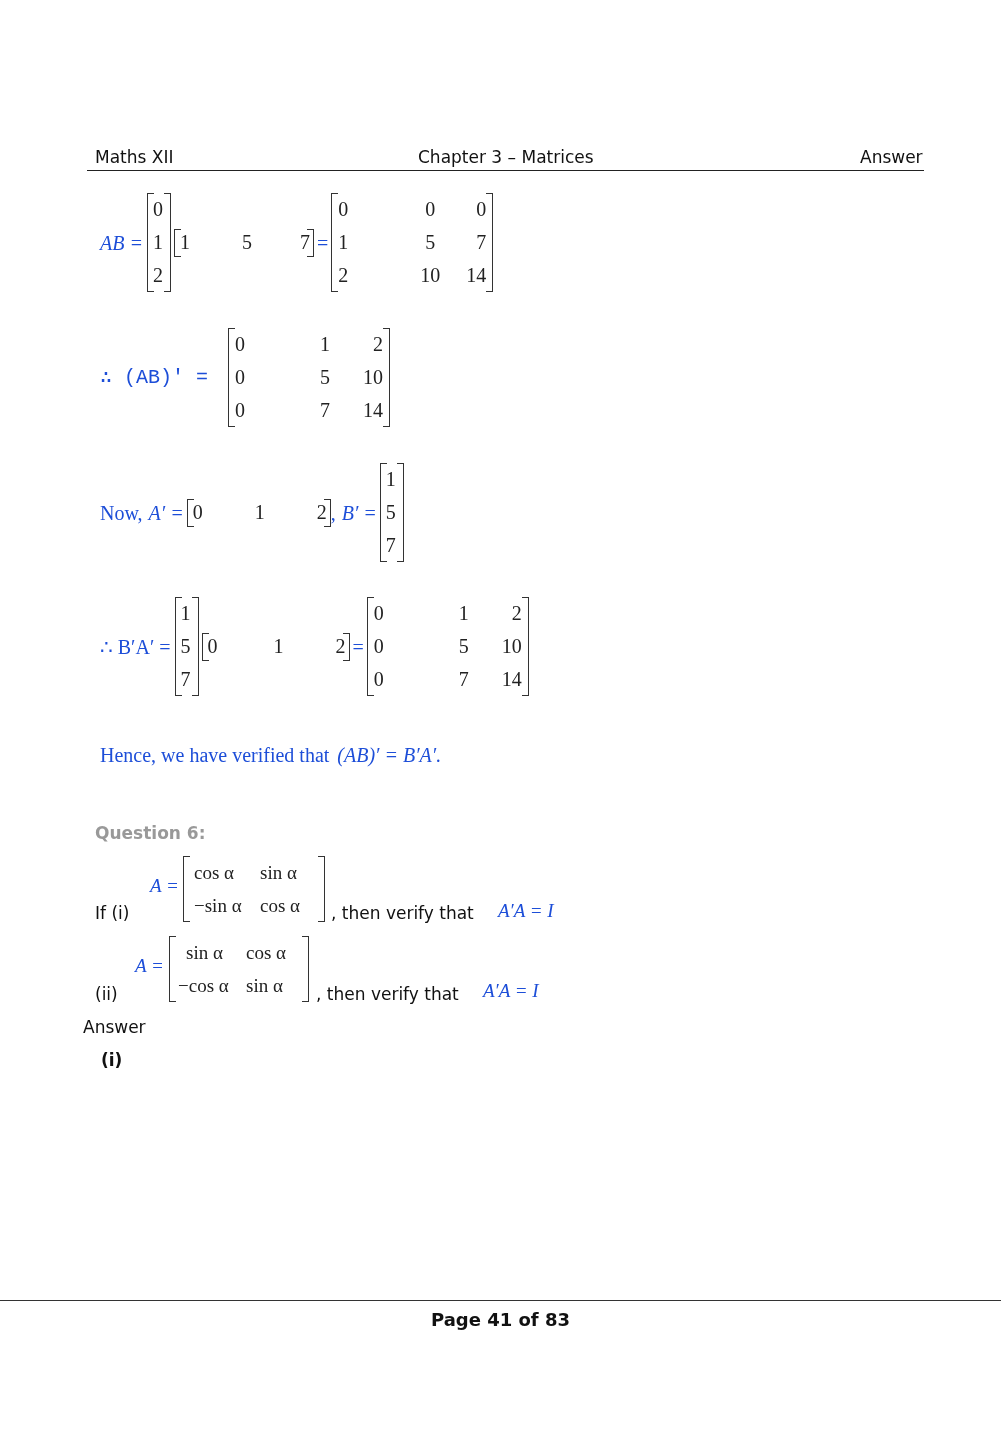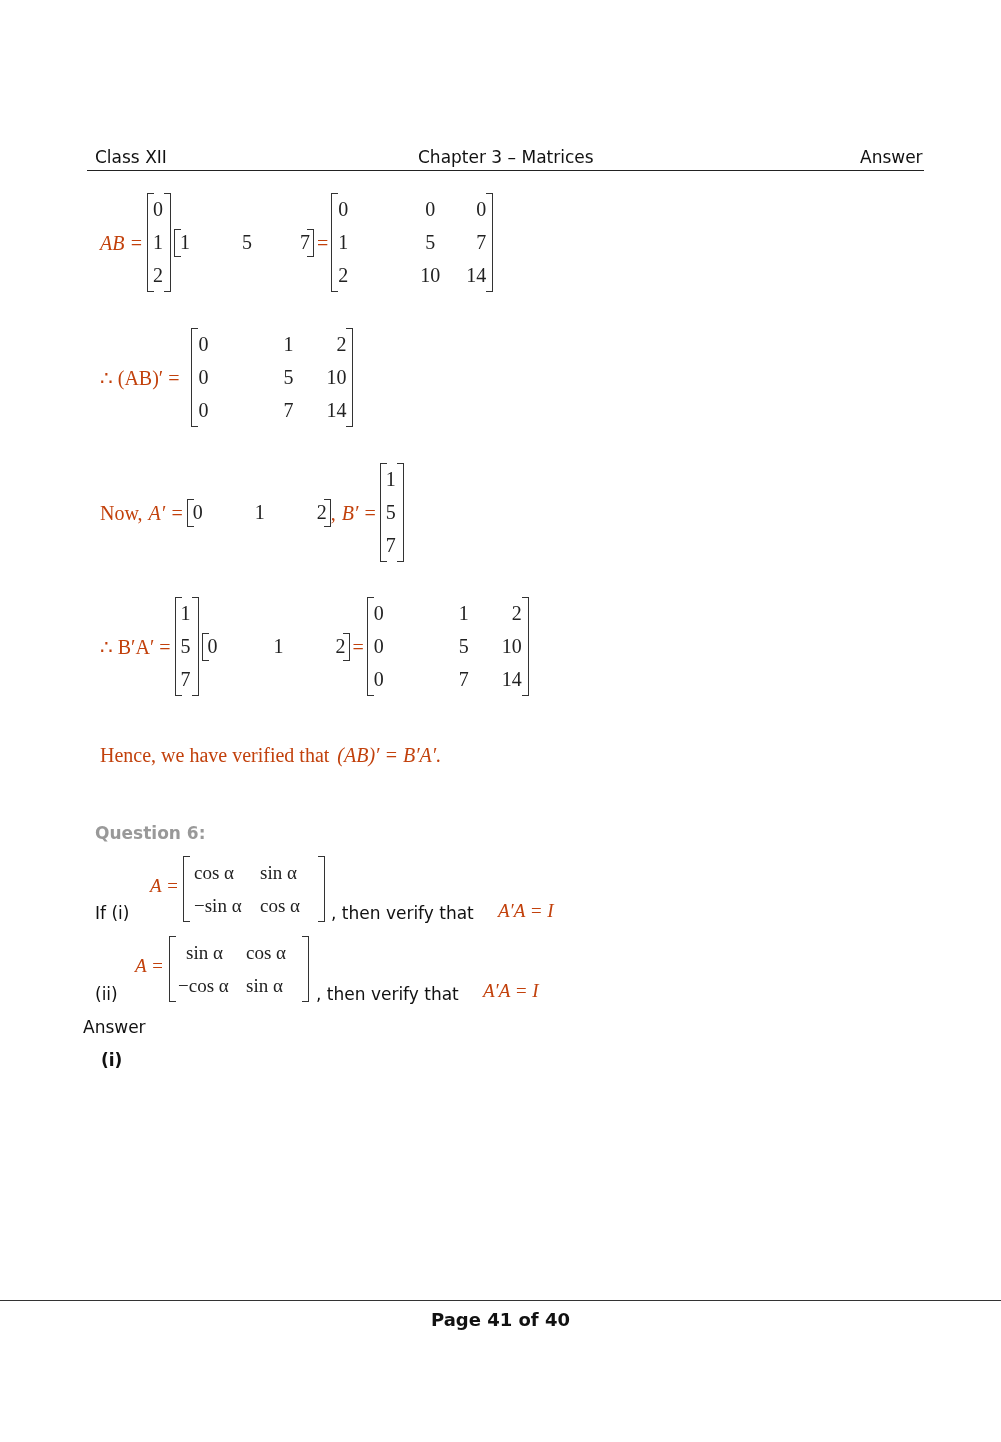--- a/index.html
+++ b/index.html
@@ -1,19 +1,19 @@
 <!DOCTYPE html>
 <html><head>
 <meta charset="utf-8">
 <style>
   html, body { margin:0; padding:0; background:#ffffff; }
   body { width:1001px; height:1442px; position:relative; overflow:hidden; color:#111; }
   .hdr { position:absolute; top:147px; font-family:"DejaVu Sans", sans-serif; font-size:17px; color:#111; }
   .hdr-rule { position:absolute; left:87px; top:170px; width:837px; height:0; border-top:1.5px solid #222; }
-  .math { position:absolute; font-family:"Liberation Serif", serif; font-size:20px; color:#c2410c; line-height:1; }
+  .math { position:absolute; font-family:"Liberation Serif", serif; font-size:20px; color:#1d4ed8; line-height:1; }
   .it { font-style:italic; }
   .row { position:absolute; display:flex; align-items:center; }
   .mat { position:relative; display:inline-block; border-left:1.6px solid #333; border-right:1.6px solid #333; }
   .mat::before, .mat::after { content:""; position:absolute; left:0; right:0; }
   .mat .tl, .mat .tr, .mat .bl, .mat .br { position:absolute; width:6px; height:0; border-top:1.6px solid #333; }
   .mat .tl { left:0; top:0; } .mat .tr { right:0; top:0; }
   .mat .bl { left:0; bottom:0; } .mat .br { right:0; bottom:0; }
   .grid { display:grid; row-gap:0; }
   .cell { height:33px; display:flex; align-items:center; font-family:"Liberation Serif", serif; font-size:20px; color:#222; }
   .rowvec { position:relative; display:inline-flex; align-items:center; height:28px; border-left:1.6px solid #333; border-right:1.6px solid #333; padding:0 3px; }
@@ -21,21 +21,21 @@
   .rowvec .tl { left:0; top:0; } .rowvec .tr { right:0; top:0; }
   .rowvec .bl { left:0; bottom:0; } .rowvec .br { right:0; bottom:0; }
   .sans { position:absolute; font-family:"DejaVu Sans", sans-serif; font-size:17px; color:#111; }
   .q-title { color:#999; font-weight:bold; }
   .footer-rule { position:absolute; left:0; top:1300px; width:1001px; border-top:1.5px solid #333; }
   .footer { position:absolute; top:1309px; left:0; width:1001px; text-align:center; font-family:"DejaVu Sans", sans-serif; font-weight:bold; font-size:18px; color:#111; }
 </style>
 </head>
 <body>
 
-<div class="hdr" style="left:95px;">Class XII</div>
+<div class="hdr" style="left:95px;">Maths XII</div>
 <div class="hdr" style="left:418px;">Chapter 3 – Matrices</div>
 <div class="hdr" style="left:860px;">Answer</div>
 <div class="hdr-rule"></div>
 
 <div class="row" style="left:100px; top:193px;">
   <span class="math it" style="position:static; margin-right:4px;">AB =</span>
   <span class="mat" style="padding:0 5px;">
     <i class="tl"></i>
       <i class="tr"></i>
       <i class="bl"></i>
@@ -70,21 +70,21 @@
       <span class="cell" style="justify-content:center;">5</span>
       <span class="cell" style="justify-content:flex-end;">7</span>
       <span class="cell">2</span>
       <span class="cell" style="justify-content:center;">10</span>
       <span class="cell" style="justify-content:flex-end;">14</span>
     </span>
   </span>
 </div>
 
 <div class="row" style="left:100px; top:328px;">
-  <span class="math" style="position:static; margin-right:12px;">∴ (AB)′ =</span>
+  <span class="math" style="position:static; margin-right:20px;font-family:Liberation Mono, monospace;">∴ (AB)′ =</span>
   <span class="mat" style="padding:0 6px;">
     <i class="tl"></i>
       <i class="tr"></i>
       <i class="bl"></i>
       <i class="br"></i>
     <span class="grid" style="grid-template-columns:60px 60px 28px;">
       <span class="cell">0</span>
       <span class="cell" style="justify-content:center;">1</span>
       <span class="cell" style="justify-content:flex-end;">2</span>
       <span class="cell">0</span>
@@ -203,13 +203,13 @@
     </span>
   </span>
 </div>
 <div class="sans" style="left:316px; top:984px;">, then verify that</div>
 <div class="math it" style="left:483px; top:981px; font-size:19px;">A′A = I</div>
 
 <div class="sans" style="left:83px; top:1017px;">Answer</div>
 <div class="sans" style="left:101px; top:1050px; font-weight:bold;">(i)</div>
 
 <div class="footer-rule"></div>
-<div class="footer">Page 41 of 40</div>
+<div class="footer">Page 41 of 83</div>
 
 </body></html>

